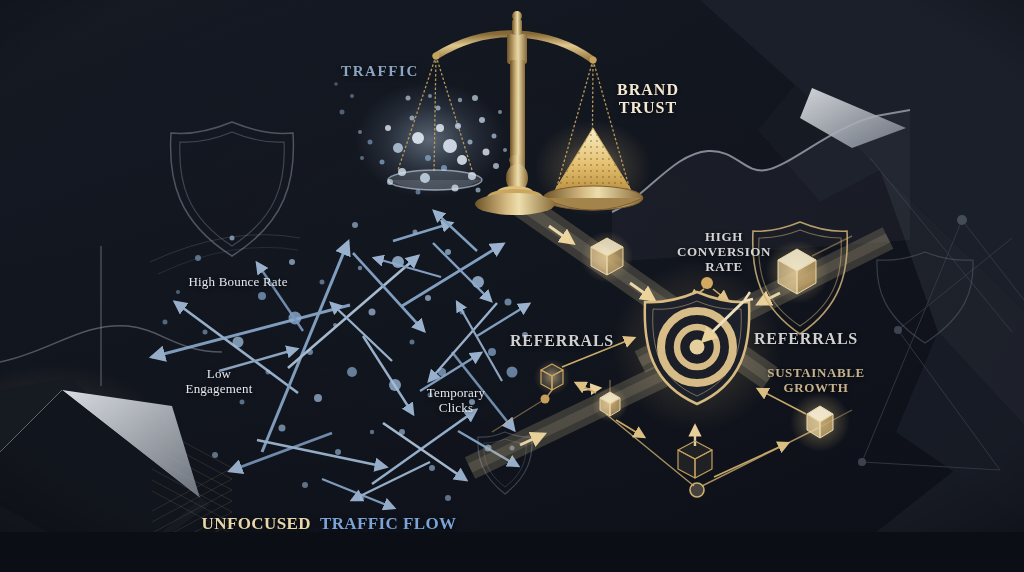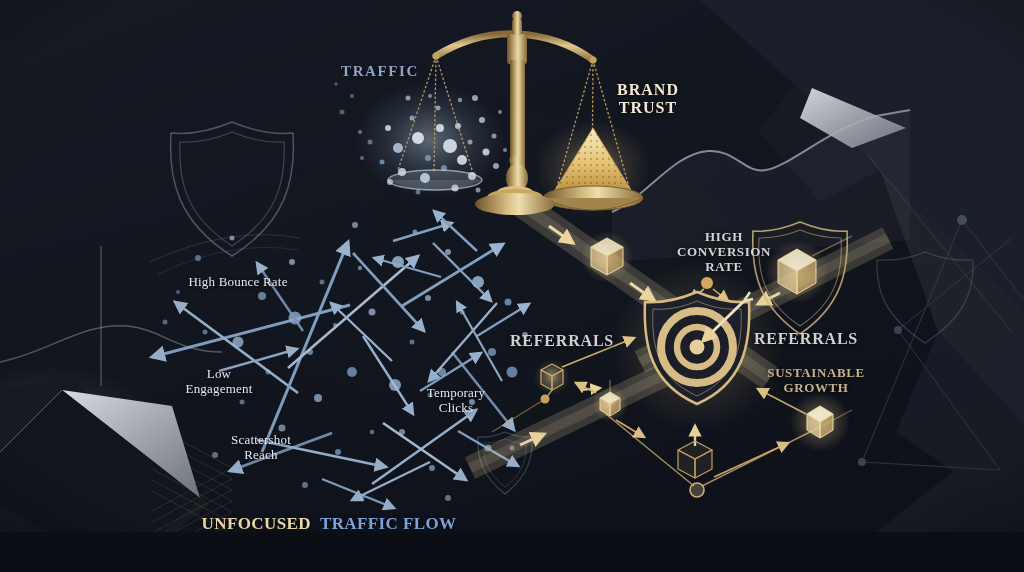--- a/index.html
+++ b/index.html
@@ -402,22 +402,20 @@
 
 <div class="lbl traffic" style="left:380px;top:72px;">TRAFFIC</div>
 <div class="lbl brand" style="left:648px;top:99px;">BRAND
 TRUST</div>
 
 <div class="lbl" style="left:238px;top:282px;">High Bounce Rate</div>
 <div class="lbl" style="left:219px;top:382px;">Low
 Engagement</div>
 <div class="lbl" style="left:456px;top:401px;">Temporary
 Clicks</div>
-<div class="lbl" style="left:261px;top:448px;">Scattershot
-Reach</div>
 
 <div class="lbl caps" style="left:706px;top:252px;margin-left:18px;">HIGH
 CONVERSION
 RATE</div>
 <div class="lbl ref" style="left:562px;top:341px;">REFERRALS</div>
 <div class="lbl ref" style="left:806px;top:339px;">REFERRALS</div>
 <div class="lbl caps tan" style="left:816px;top:381px;">SUSTAINABLE
 GROWTH</div>
 
 <div class="caption" style="left:329px;top:524px;">

